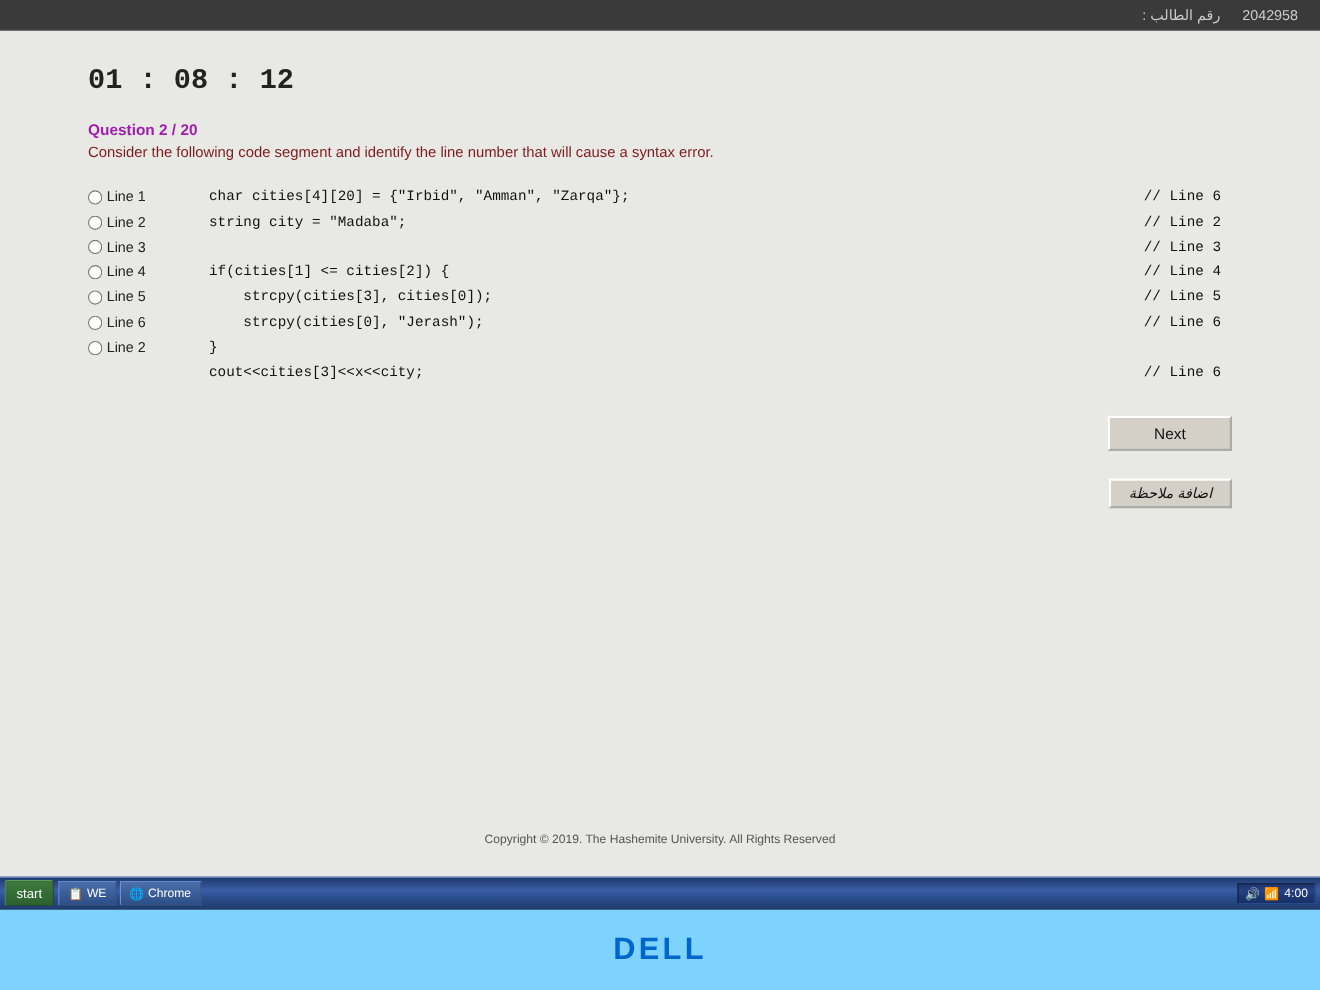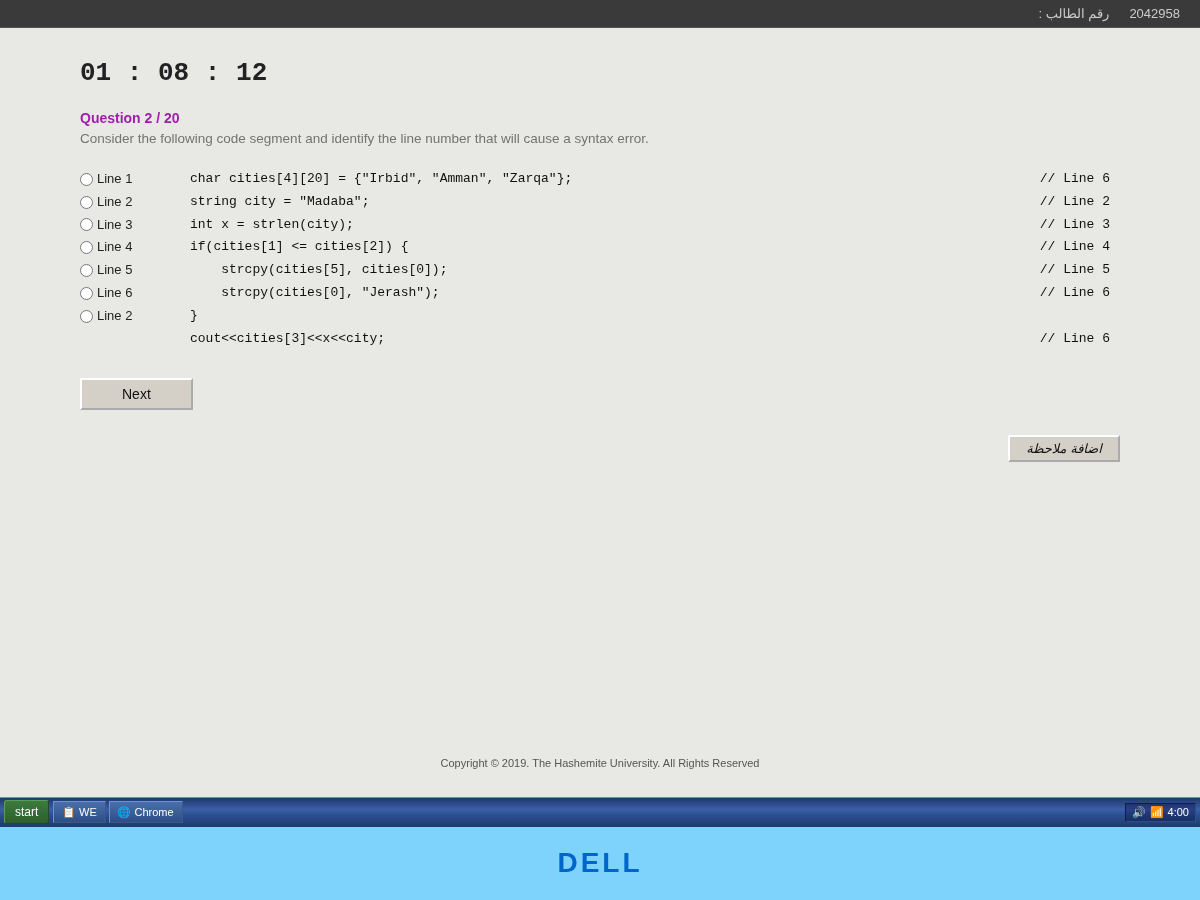--- a/index.html
+++ b/index.html
@@ -64,21 +64,21 @@
 
     .question-header {
       font-size: 14px;
       font-weight: bold;
       color: #a21caf;
       margin-bottom: 5px;
     }
 
     .question-text {
       font-size: 13.5px;
-      color: #737373;
+      color: #7f1d1d;
       margin-bottom: 22px;
     }
 
     
     .code-section {
       display: flex;
       flex-direction: column;
       gap: 0;
       margin-bottom: 18px;
     }
@@ -118,21 +118,21 @@
       display: flex;
       align-items: flex-end;
       line-height: 1.6;
       padding: 1px 0;
       padding-left: 110px;
     }
 
     
     .button-area {
       display: flex;
-      justify-content: flex-start;
+      justify-content: flex-end;
       margin-top: 10px;
       margin-bottom: 15px;
     }
 
     .next-button {
       background: #d4d0c8;
       border: 2px outset #ffffff;
       padding: 6px 40px;
       font-size: 14px;
       cursor: pointer;
@@ -294,39 +294,38 @@
         </label>
         <span class="code-line">string city = "Madaba";</span>
         <span class="code-right-comment">// Line 2</span>
       </div>
 
       <div class="code-row">
         <label class="radio-label">
           <input type="radio" name="answer" value="3" style="">
           <span>Line 3</span>
         </label>
-        <span class="code-line">int x = strlen(city);</span>
         <span class="code-right-comment">// Line 3</span>
       </div>
 
       <div class="code-row">
         <label class="radio-label">
           <input type="radio" name="answer" value="4" style="">
           <span>Line 4</span>
         </label>
         <span class="code-line">if(cities[1] &lt;= cities[2]) {</span>
         <span class="code-right-comment">// Line 4</span>
       </div>
 
       <div class="code-row">
         <label class="radio-label">
           <input type="radio" name="answer" value="5" style="">
           <span>Line 5</span>
         </label>
-        <span class="code-line">    strcpy(cities[5], cities[0]);</span>
+        <span class="code-line">    strcpy(cities[3], cities[0]);</span>
         <span class="code-right-comment">// Line 5</span>
       </div>
 
       <div class="code-row">
         <label class="radio-label">
           <input type="radio" name="answer" value="6" style="">
           <span>Line 6</span>
         </label>
         <span class="code-line">    strcpy(cities[0], "Jerash");</span>
         <span class="code-right-comment">// Line 6</span>

